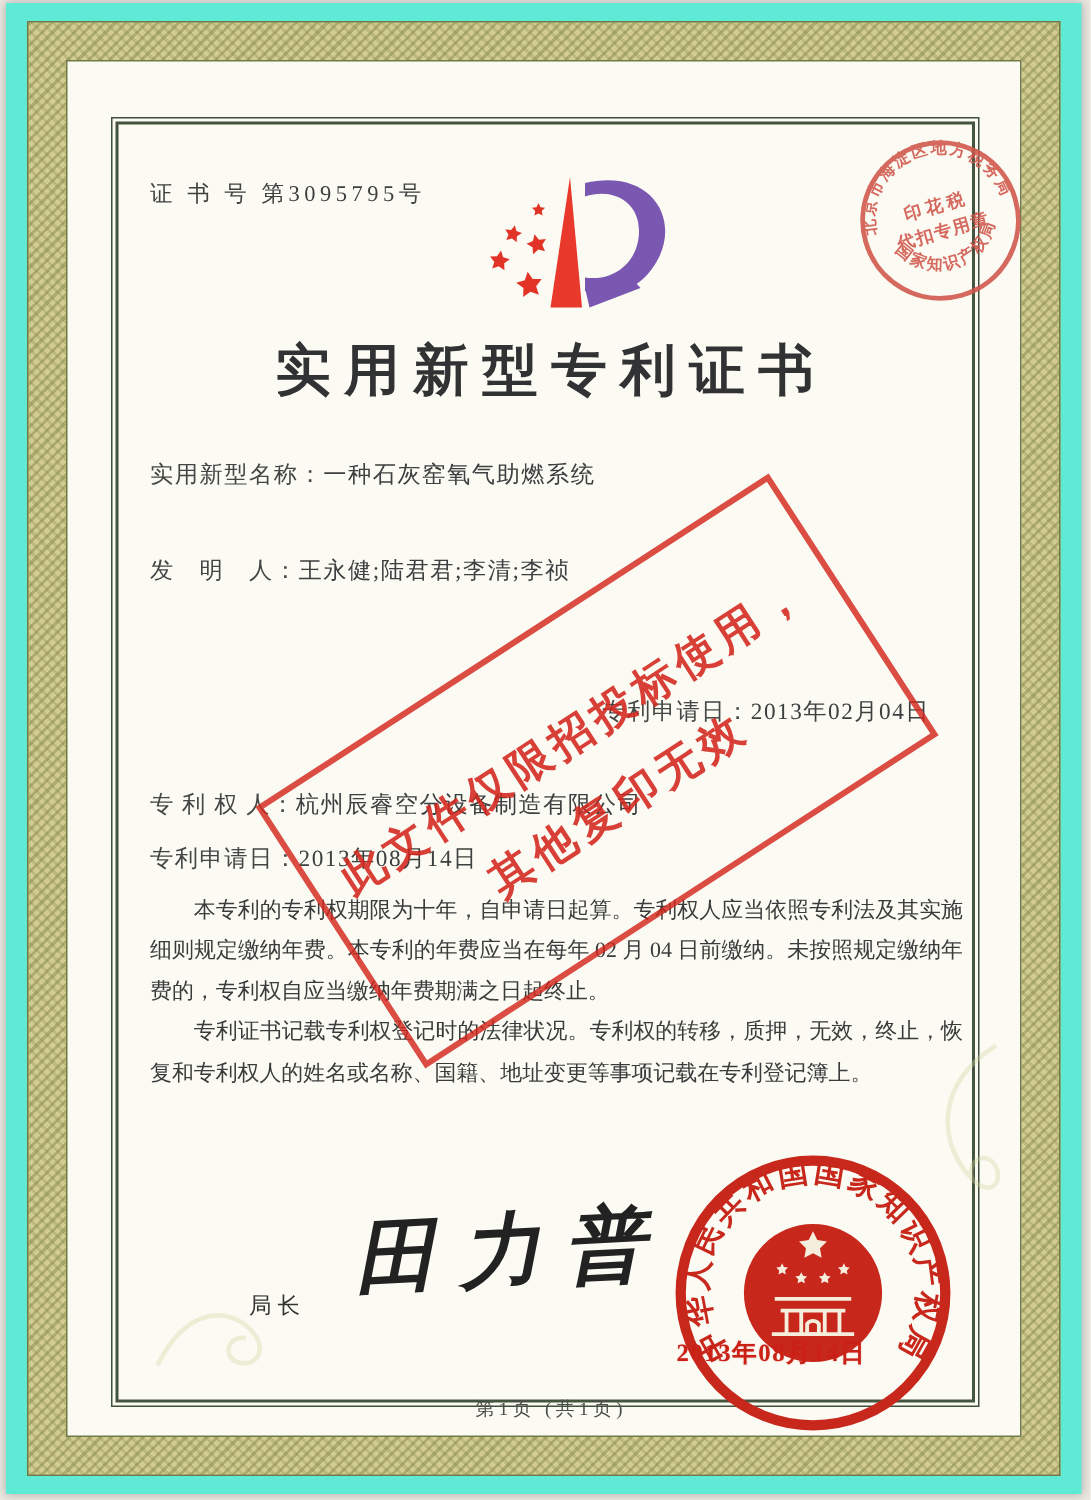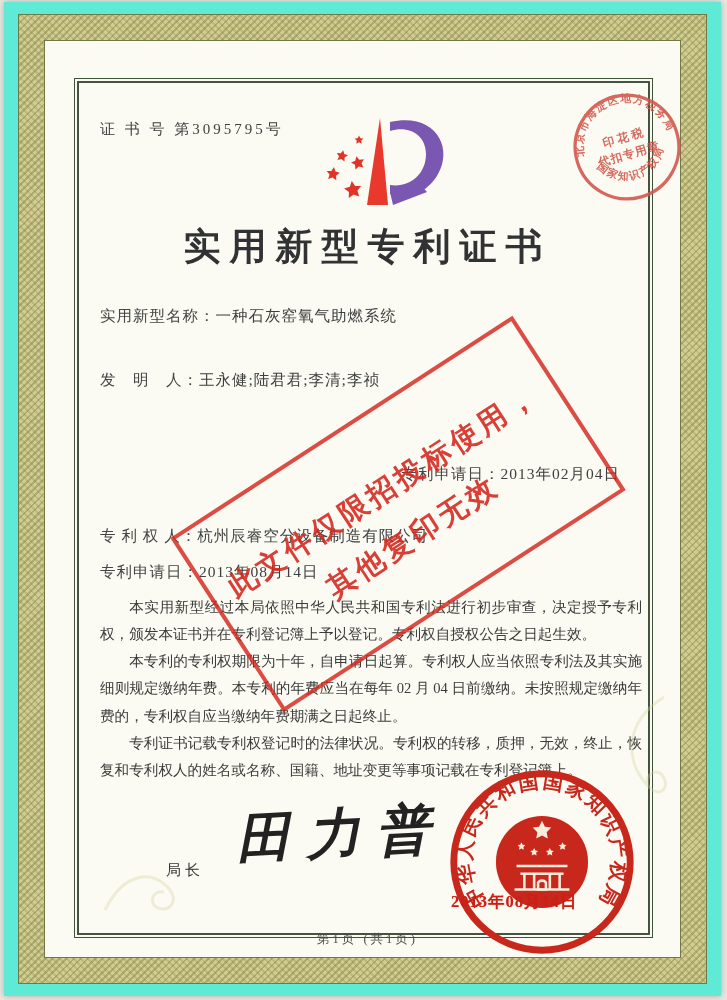--- a/index.html
+++ b/index.html
@@ -132,21 +132,20 @@
     <span class="flabel">专利申请日：</span><span class="fvalue">2013年02月04日</span>
   </div>
   <div class="field f4">
     <span class="flabel">专 利 权 人：</span><span class="fvalue">杭州辰睿空分设备制造有限公司</span>
   </div>
   <div class="field f5">
     <span class="flabel">专利申请日：</span><span class="fvalue">2013年08月14日</span>
   </div>
 
   <div class="body-text">
-    <p>本实用新型经过本局依照中华人民共和国专利法进行初步审查，决定授予专利权，颁发本证书并在专利登记簿上予以登记。专利权自授权公告之日起生效。</p>
     <p>本专利的专利权期限为十年，自申请日起算。专利权人应当依照专利法及其实施细则规定缴纳年费。本专利的年费应当在每年 02 月 04 日前缴纳。未按照规定缴纳年费的，专利权自应当缴纳年费期满之日起终止。</p>
     <p>专利证书记载专利权登记时的法律状况。专利权的转移，质押，无效，终止，恢复和专利权人的姓名或名称、国籍、地址变更等事项记载在专利登记簿上。</p>
   </div>
 
   <div class="sig-role">局长</div>
   <div class="sig-name">田力普</div>
 
   <svg class="flourish" style="left:96px;top:858px" width="90" height="60" viewBox="0 0 90 60">
     <path d="M5,50 C25,10 55,10 70,30 C78,41 70,52 58,48 C48,44 52,30 64,32" fill="none" stroke="#d5d49f" stroke-width="3"></path>
   </svg>

